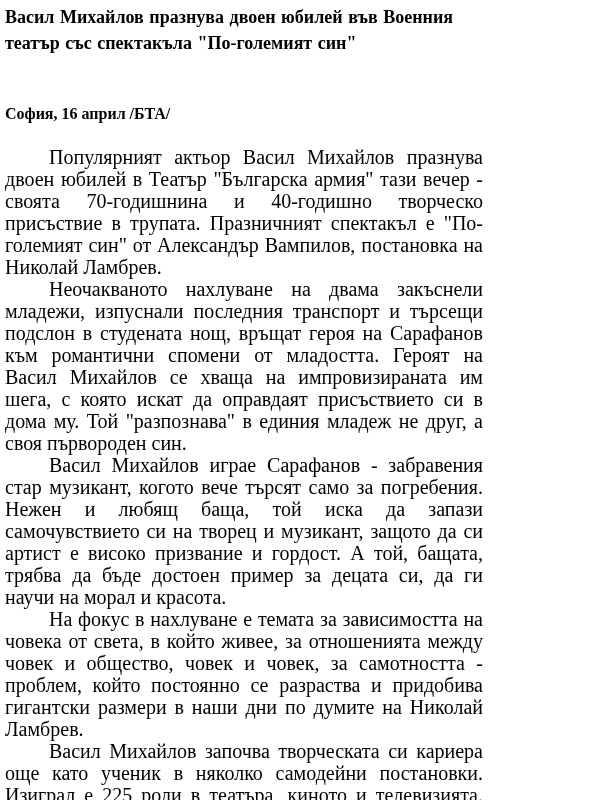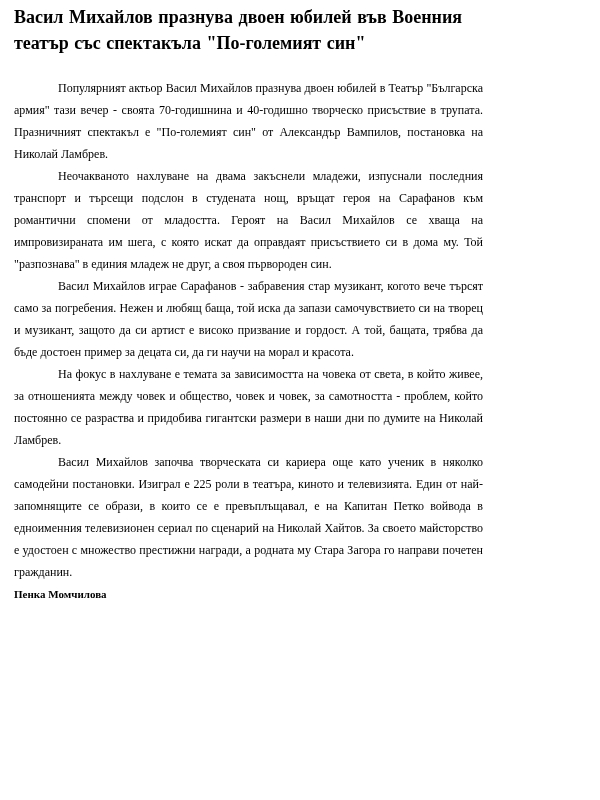--- a/index.html
+++ b/index.html
@@ -11,21 +11,21 @@
       width: 600px;
       height: 800px;
       overflow: hidden;
       color: #000000;
       font-family: "Liberation Serif", serif;
     }
     .page {
       box-sizing: border-box;
       width: 488px;
       height: 800px;
-      padding: 4px 5px 0 14px;
+      padding: 4px 5px 0 5px;
       border-radius: 19px;
     }
     .title {
       margin: 0;
       font-size: 18px;
       font-weight: bold;
       line-height: 26px;
       text-align: left;
       word-spacing: 1px;
     }
@@ -33,38 +33,39 @@
       margin: 47px 0 0 0;
       font-size: 16px;
       font-weight: bold;
       line-height: 22px;
     }
     .body-text {
       margin-top: 21px;
     }
     .body-text p {
       margin: 0;
-      font-size: 12px;
+      font-size: 20px;
       line-height: 22px;
       text-align: justify;
       text-indent: 44px;
     }
     .byline {
       margin: 0;
       font-size: 11px;
       font-weight: bold;
       line-height: 22px;
     }
   </style>
 </head>
 <body>
 
 <div class="page">
   <h1 class="title">Васил Михайлов празнува двоен юбилей във Военния театър със спектакъла "По-големият син"</h1>
 
+  <p class="dateline">София, 16 април /БТА/</p>
 
   <div class="body-text">
     <p>Популярният актьор Васил Михайлов празнува двоен юбилей в Театър "Българска армия" тази вечер - своята 70-годишнина и 40-годишно творческо присъствие в трупата. Празничният спектакъл е "По-големият син" от Александър Вампилов, постановка на Николай Ламбрев.</p>
     <p>Неочакваното нахлуване на двама закъснели младежи, изпуснали последния транспорт и търсещи подслон в студената нощ, връщат героя на Сарафанов към романтични спомени от младостта. Героят на Васил Михайлов се хваща на импровизираната им шега, с която искат да оправдаят присъствието си в дома му. Той "разпознава" в единия младеж не друг, а своя първороден син.</p>
     <p>Васил Михайлов играе Сарафанов - забравения стар музикант, когото вече търсят само за погребения. Нежен и любящ баща, той иска да запази самочувствието си на творец и музикант, защото да си артист е високо призвание и гордост. А той, бащата, трябва да бъде достоен пример за децата си, да ги научи на морал и красота.</p>
     <p>На фокус в нахлуване е темата за зависимостта на човека от света, в който живее, за отношенията между човек и общество, човек и човек, за самотността - проблем, който постоянно се разраства и придобива гигантски размери в наши дни по думите на Николай Ламбрев.</p>
     <p>Васил Михайлов започва творческата си кариера още като ученик в няколко самодейни постановки. Изиграл е 225 роли в театъра, киното и телевизията. Един от най-запомнящите се образи, в които се е превъплъщавал, е на Капитан Петко войвода в едноименния телевизионен сериал по сценарий на Николай Хайтов. За своето майсторство е удостоен с множество престижни награди, а родната му Стара Загора го направи почетен гражданин.</p>
   </div>
 
   <p class="byline">Пенка Момчилова</p>

